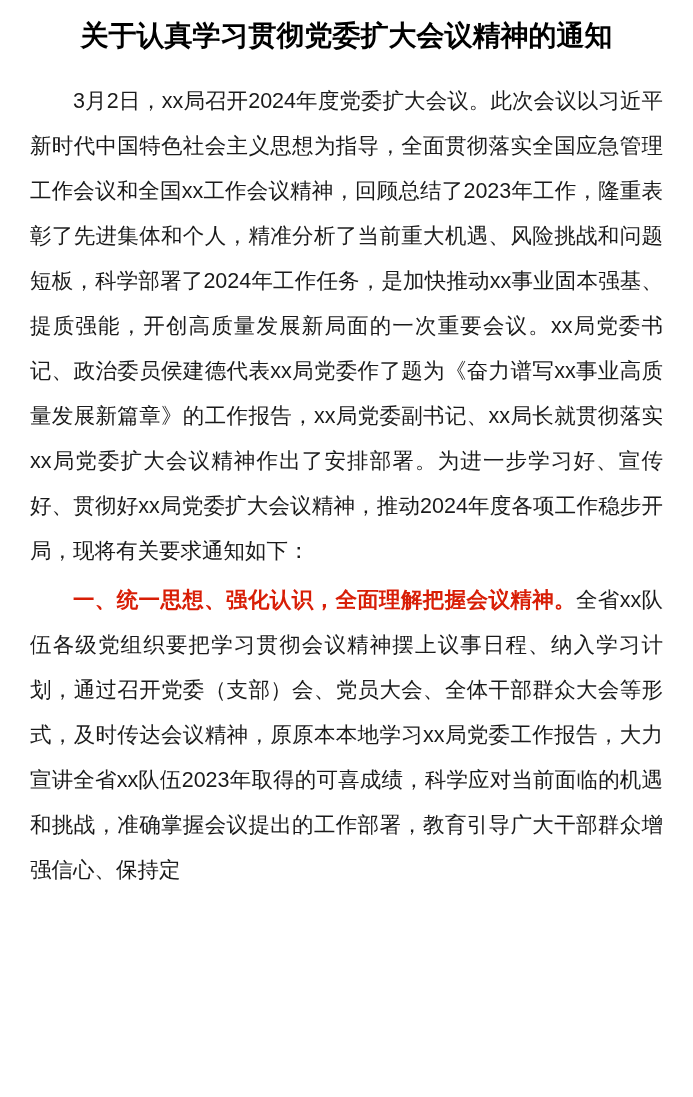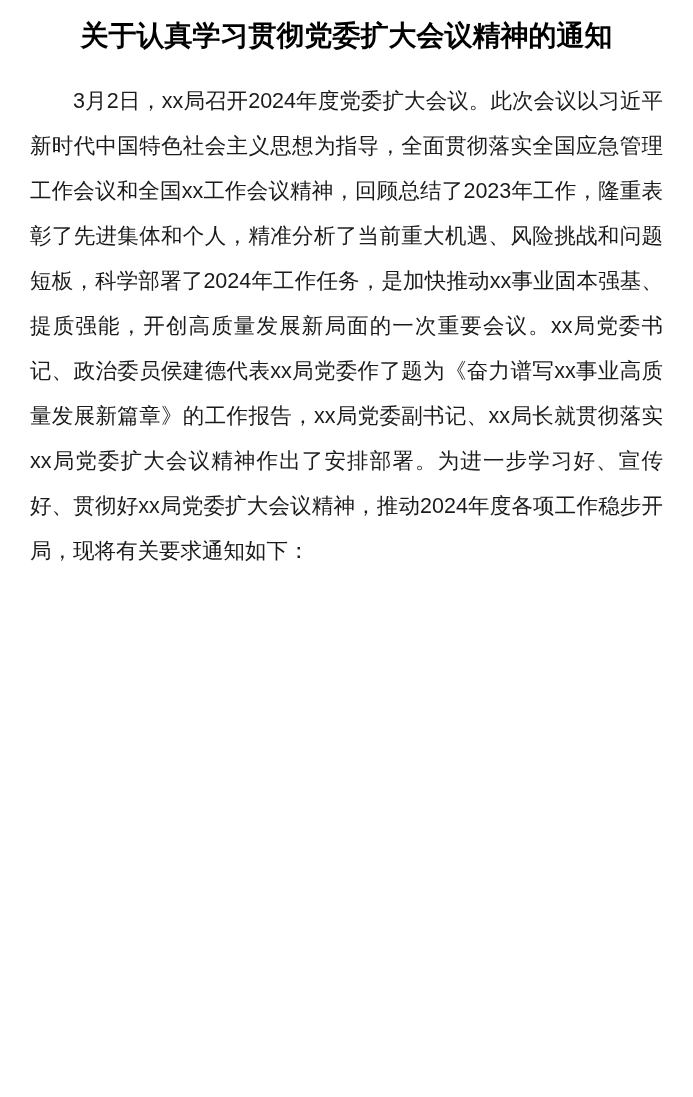--- a/index.html
+++ b/index.html
@@ -55,15 +55,18 @@
 <div class="page">
 
   <h1 class="doc-title">关于认真学习贯彻党委扩大会议精神的通知</h1>
 
   <div class="body-text">
 
     <p class="para">
       <span>3月2日，xx局召开2024年度党委扩大会议。此次会议以习近平新时代中国特色社会主义思想为指导，全面贯彻落实全国应急管理工作会议和全国xx工作会议精神，回顾总结了2023年工作，隆重表彰了先进集体和个人，精准分析了当前重大机遇、风险挑战和问题短板，科学部署了2024年工作任务，是加快推动xx事业固本强基、提质强能，开创高质量发展新局面的一次重要会议。xx局党委书记、政治委员侯建德代表xx局党委作了题为《奋力谱写xx事业高质量发展新篇章》的工作报告，xx局党委副书记、xx局长就贯彻落实xx局党委扩大会议精神作出了安排部署。为进一步学习好、宣传好、贯彻好xx局党委扩大会议精神，推动2024年度各项工作稳步开局，现将有关要求通知如下：</span>
     </p>
 
+    <p class="para">
+      <span class="heading-run">一、统一思想、强化认识，全面理解把握会议精神。</span><span>全省xx队伍各级党组织要把学习贯彻会议精神摆上议事日程、纳入学习计划，通过召开党委（支部）会、党员大会、全体干部群众大会等形式，及时传达会议精神，原原本本地学习xx局党委工作报告，大力宣讲全省xx队伍2023年取得的可喜成绩，科学应对当前面临的机遇和挑战，准确掌握会议提出的工作部署，教育引导广大干部群众增强信心、保持定</span>
+    </p>
 
   </div>
 </div>
 
 </body></html>

